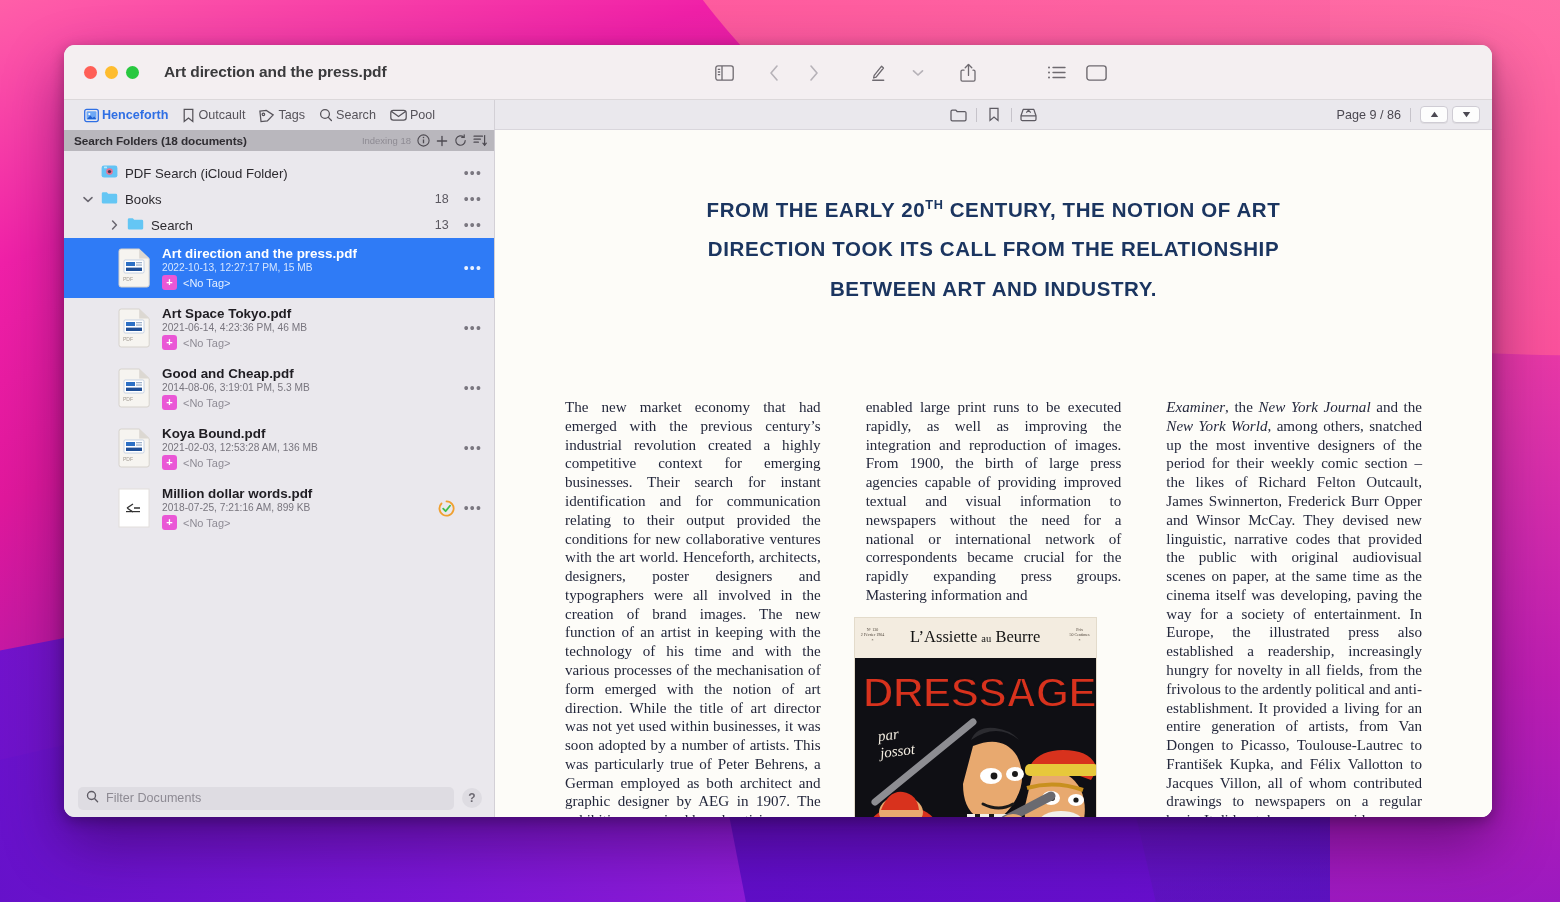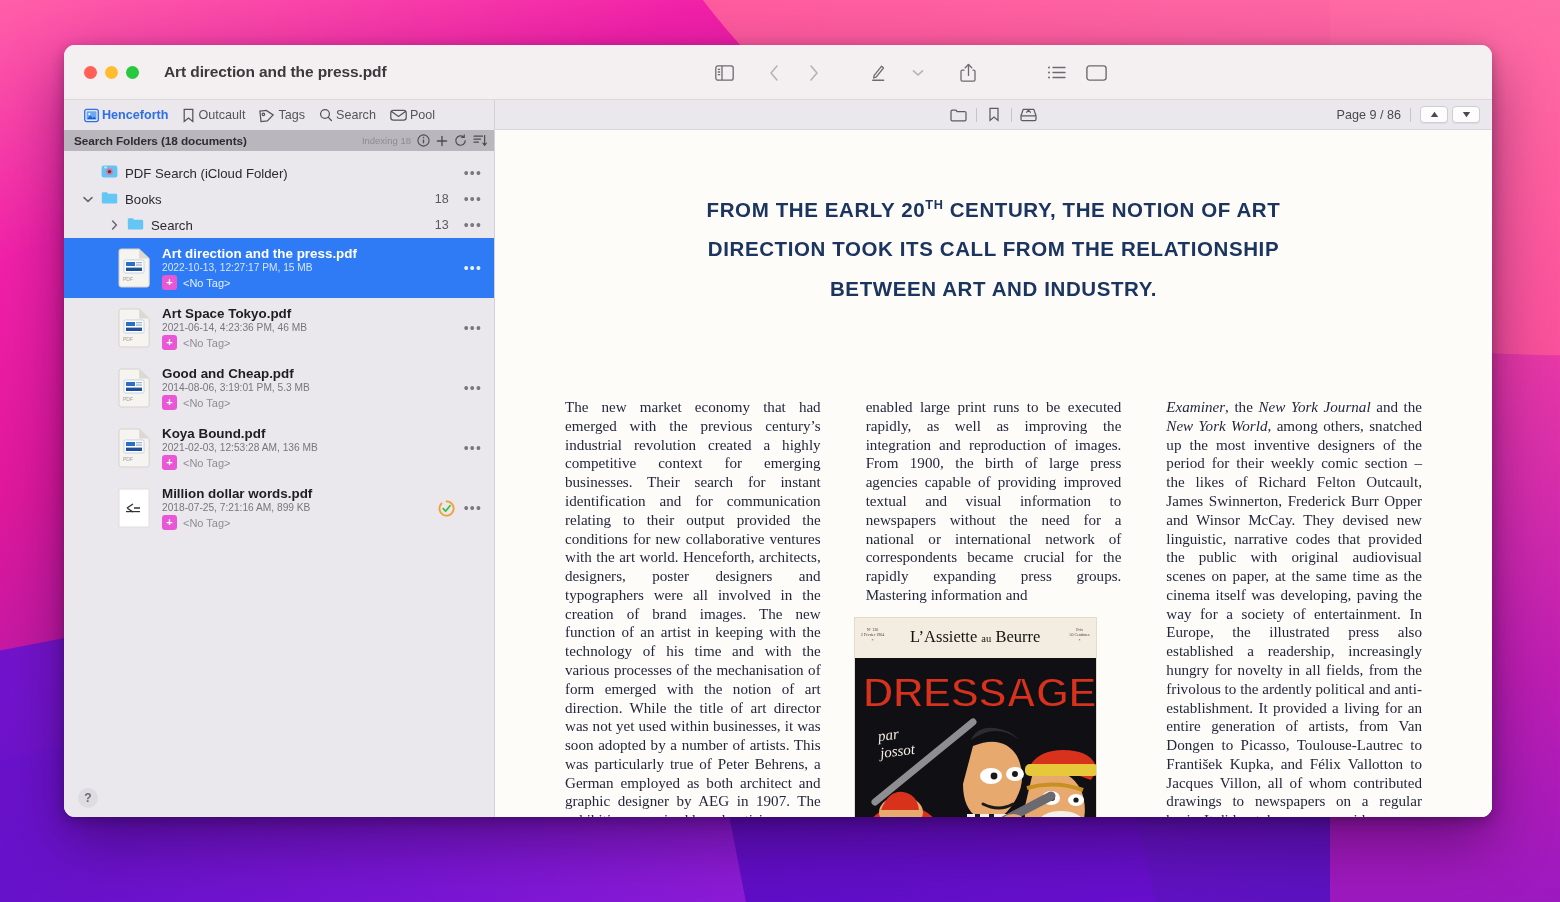--- a/index.html
+++ b/index.html
@@ -508,20 +508,29 @@
                 <polyline points="5.2,8.6 7.6,11.2 12,5.8" stroke="#3fbf4a" stroke-width="1.8" stroke-linecap="round" stroke-linejoin="round"></polyline>
               </svg>
             </span>
             <span class="ell">•••</span>
           </div>
         </div>
 
       </div>
 
       <div class="filterbar">
+        <div class="filterin">
+          <span>
+            <svg width="13" height="13" viewBox="0 0 13 13" fill="none" stroke="#5e5b64" stroke-width="1.35" stroke-linecap="round">
+                <circle cx="5.5" cy="5.5" r="4"></circle>
+                <line x1="8.5" y1="8.6" x2="11.6" y2="11.7"></line>
+              </svg>
+          </span>
+          <span class="ph">Filter Documents</span>
+        </div>
         <div class="helpbtn">?</div>
       </div>
     </div>
 
     <div class="docpane">
 
       <div class="dbar">
         <div class="dbar-center">
           <div class="dbtn">
             <svg width="17" height="14" viewBox="0 0 17 14" fill="none" stroke="currentColor" stroke-width="1.25">

